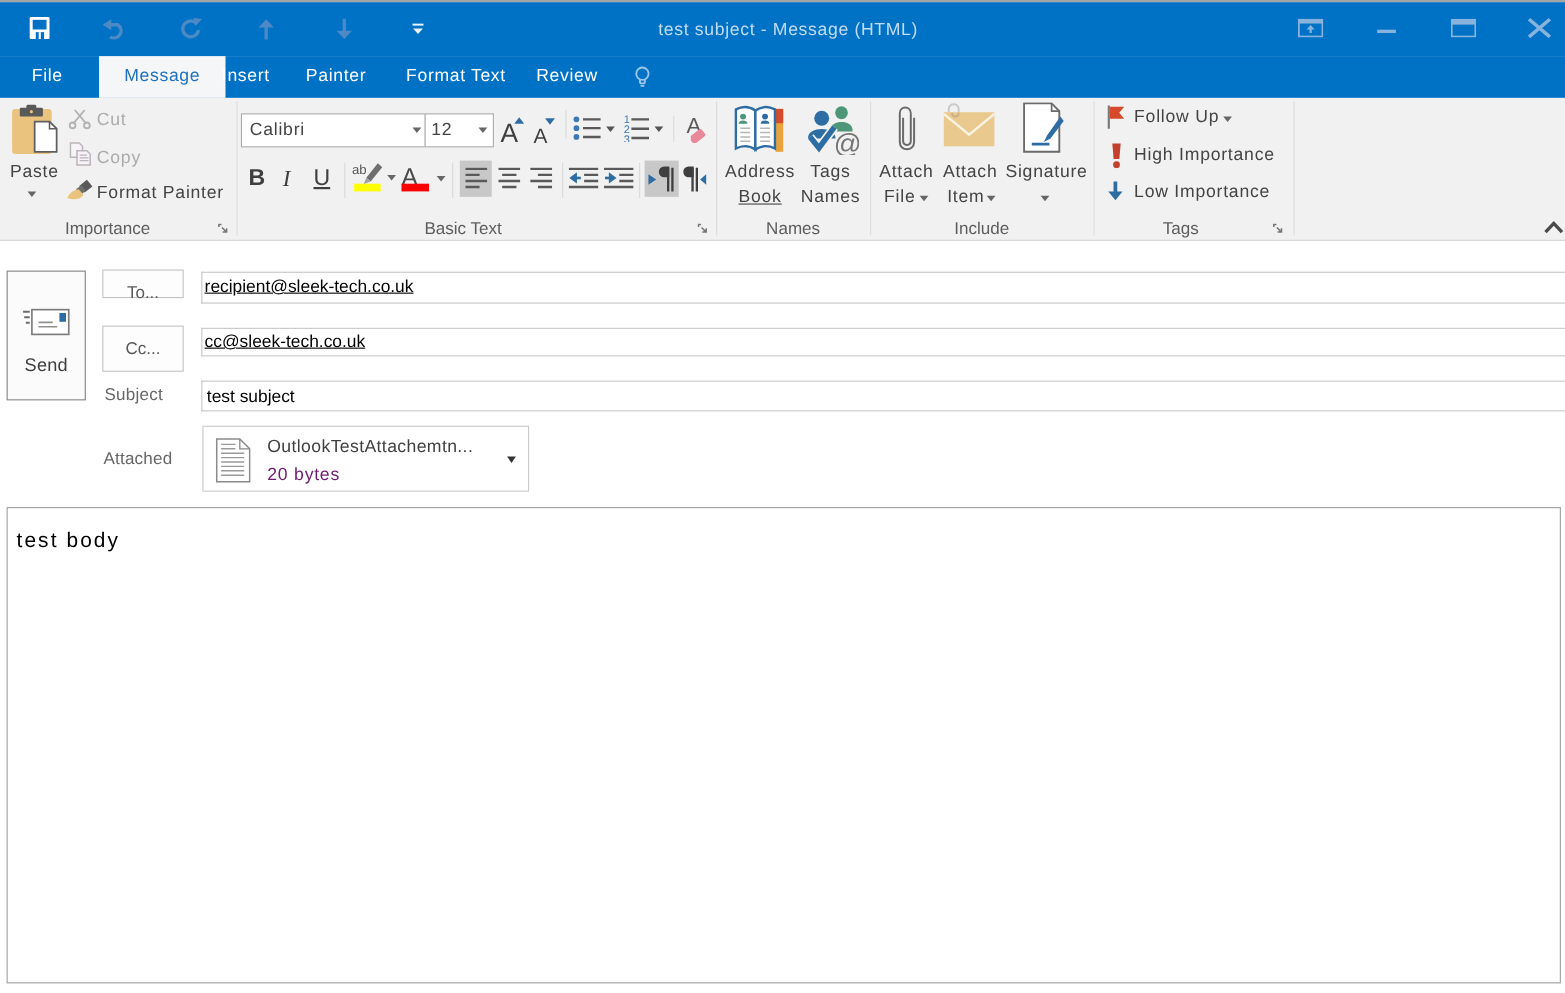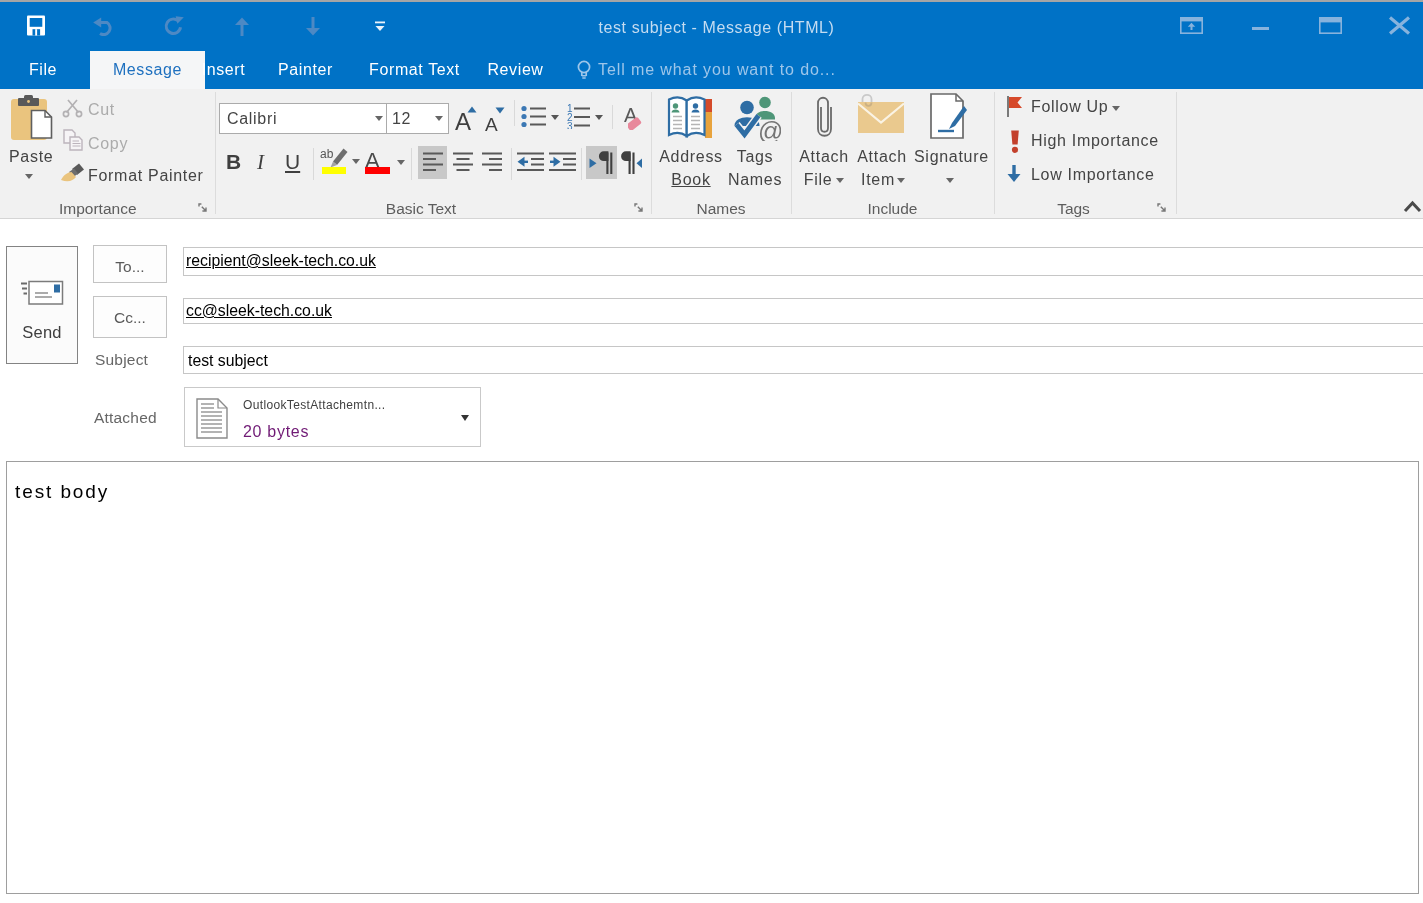--- a/index.html
+++ b/index.html
@@ -98,21 +98,20 @@
   <div class="tab" id="tab-message" style="left:90px;width:115px;">Message</div>
   <div class="tab" style="left:187px;width:73px;">Insert</div>
   <div class="tab" style="left:260px;width:91px;">Painter</div>
   <div class="tab" style="left:351px;width:127px;">Format Text</div>
   <div class="tab" style="left:478px;width:75px;">Review</div>
   <svg class="abs" style="left:576px;top:60px" width="16" height="21" viewBox="0 0 16 21">
     <circle cx="8" cy="7" r="5.6" fill="none" stroke="#9dc6ea" stroke-width="1.7"></circle>
     <path d="M5.8 12 L5.8 16 M10.2 12 L10.2 16" stroke="#9dc6ea" stroke-width="1.7"></path>
     <path d="M5.8 15.8 L10.2 15.8 M6.3 18 L9.7 18" stroke="#9dc6ea" stroke-width="1.5"></path>
   </svg>
-  <div id="tellme" style="left:598px;">Tell me what you want to do...</div>
 
   <div id="ribbon" class="abs"></div>
 
   <div class="abs" style="left:0;top:89px;width:1423px;height:130px;">
     <div class="gsep" style="left:215px"></div>
     <div class="gsep" style="left:651px"></div>
     <div class="gsep" style="left:791px"></div>
     <div class="gsep" style="left:994px"></div>
     <div class="gsep" style="left:1176px"></div>
 
@@ -346,38 +345,38 @@
 
   <div id="sendbox" class="abs"></div>
   <svg class="abs" style="left:20px;top:280px" width="44" height="26" viewBox="0 0 44 26">
     <path d="M1 3.5 L7 3.5 M2 8.5 L7 8.5 M3.5 13.5 L7 13.5" stroke="#6a6a6a" stroke-width="1.8"></path>
     <rect x="9" y="1.5" width="33.5" height="22.5" fill="#fff" stroke="#7b7b7b" stroke-width="1.5"></rect>
     <rect x="34" y="4.5" width="6" height="8" fill="#2e6da4"></rect>
     <path d="M15 13 L28 13 M15 17 L32 17" stroke="#909090" stroke-width="1.5"></path>
   </svg>
   <div class="abs" style="left:6px;top:323px;width:72px;text-align:center;font-size:16.5px;letter-spacing:0.2px;color:#3e3e3e;">Send</div>
 
-  <div class="fbtn" style="left:93px;top:245px;width:74px;height:38px;line-height:42px;">To...</div>
+  <div class="fbtn" style="left:93px;top:245px;width:74px;height:26px;line-height:42px;">To...</div>
   <div class="fieldline" style="left:183px;top:247px;width:1240px;height:29px;"></div>
   <div class="ftext" style="left:186px;top:252px;text-decoration:underline;">recipient@sleek-tech.co.uk</div>
 
   <div class="fbtn" style="left:93px;top:296px;width:74px;height:42px;line-height:42px;">Cc...</div>
   <div class="fieldline" style="left:183px;top:298px;width:1240px;height:26px;"></div>
   <div class="ftext" style="left:186px;top:302px;text-decoration:underline;">cc@sleek-tech.co.uk</div>
 
   <div class="flabel" style="left:95px;top:351px;">Subject</div>
   <div class="fieldline" style="left:183px;top:346px;width:1240px;height:28px;"></div>
   <div class="ftext" style="left:188px;top:352px;">test subject</div>
 
   <div class="flabel" style="left:94px;top:409px;">Attached</div>
   <div class="abs" style="left:184px;top:387px;width:297px;height:60px;border:1px solid #c9c9c9;background:#fff;"></div>
   <svg class="abs" style="left:196px;top:398px" width="32" height="41" viewBox="0 0 32 41">
     <path d="M1 1 L22 1 L31 10 L31 40 L1 40 Z" fill="#fff" stroke="#8a8a8a" stroke-width="1.4"></path>
     <path d="M22 1 L22 10 L31 10" fill="none" stroke="#8a8a8a" stroke-width="1.2"></path>
     <path d="M5 6 L18 6 M5 10 L18 10 M5 14 L26 14 M5 18 L26 18 M5 22 L26 22 M5 26 L26 26 M5 30 L26 30 M5 34 L26 34" stroke="#9a9a9a" stroke-width="1.3"></path>
   </svg>
-  <div class="abs" style="left:243px;top:398px;font-size:12px;letter-spacing:0.35px;color:#404040;">OutlookTestAttachemtn...</div>
+  <div class="abs" style="left:243px;top:398px;font-size:16px;letter-spacing:0.35px;color:#404040;">OutlookTestAttachemtn...</div>
   <div class="abs" style="left:243px;top:423px;font-size:16px;letter-spacing:0.7px;color:#701a75;">20 bytes</div>
   <div class="caret" style="left:461px;top:415px;border-left-width:4.5px;border-right-width:4.5px;border-top-width:6px;border-top-color:#333;"></div>
 
   <div id="bodybox" class="abs"></div>
   <div class="abs" style="left:15px;top:481px;font-size:19px;letter-spacing:1.9px;color:#000;">test body</div>
 </div>
 
 </body></html>

